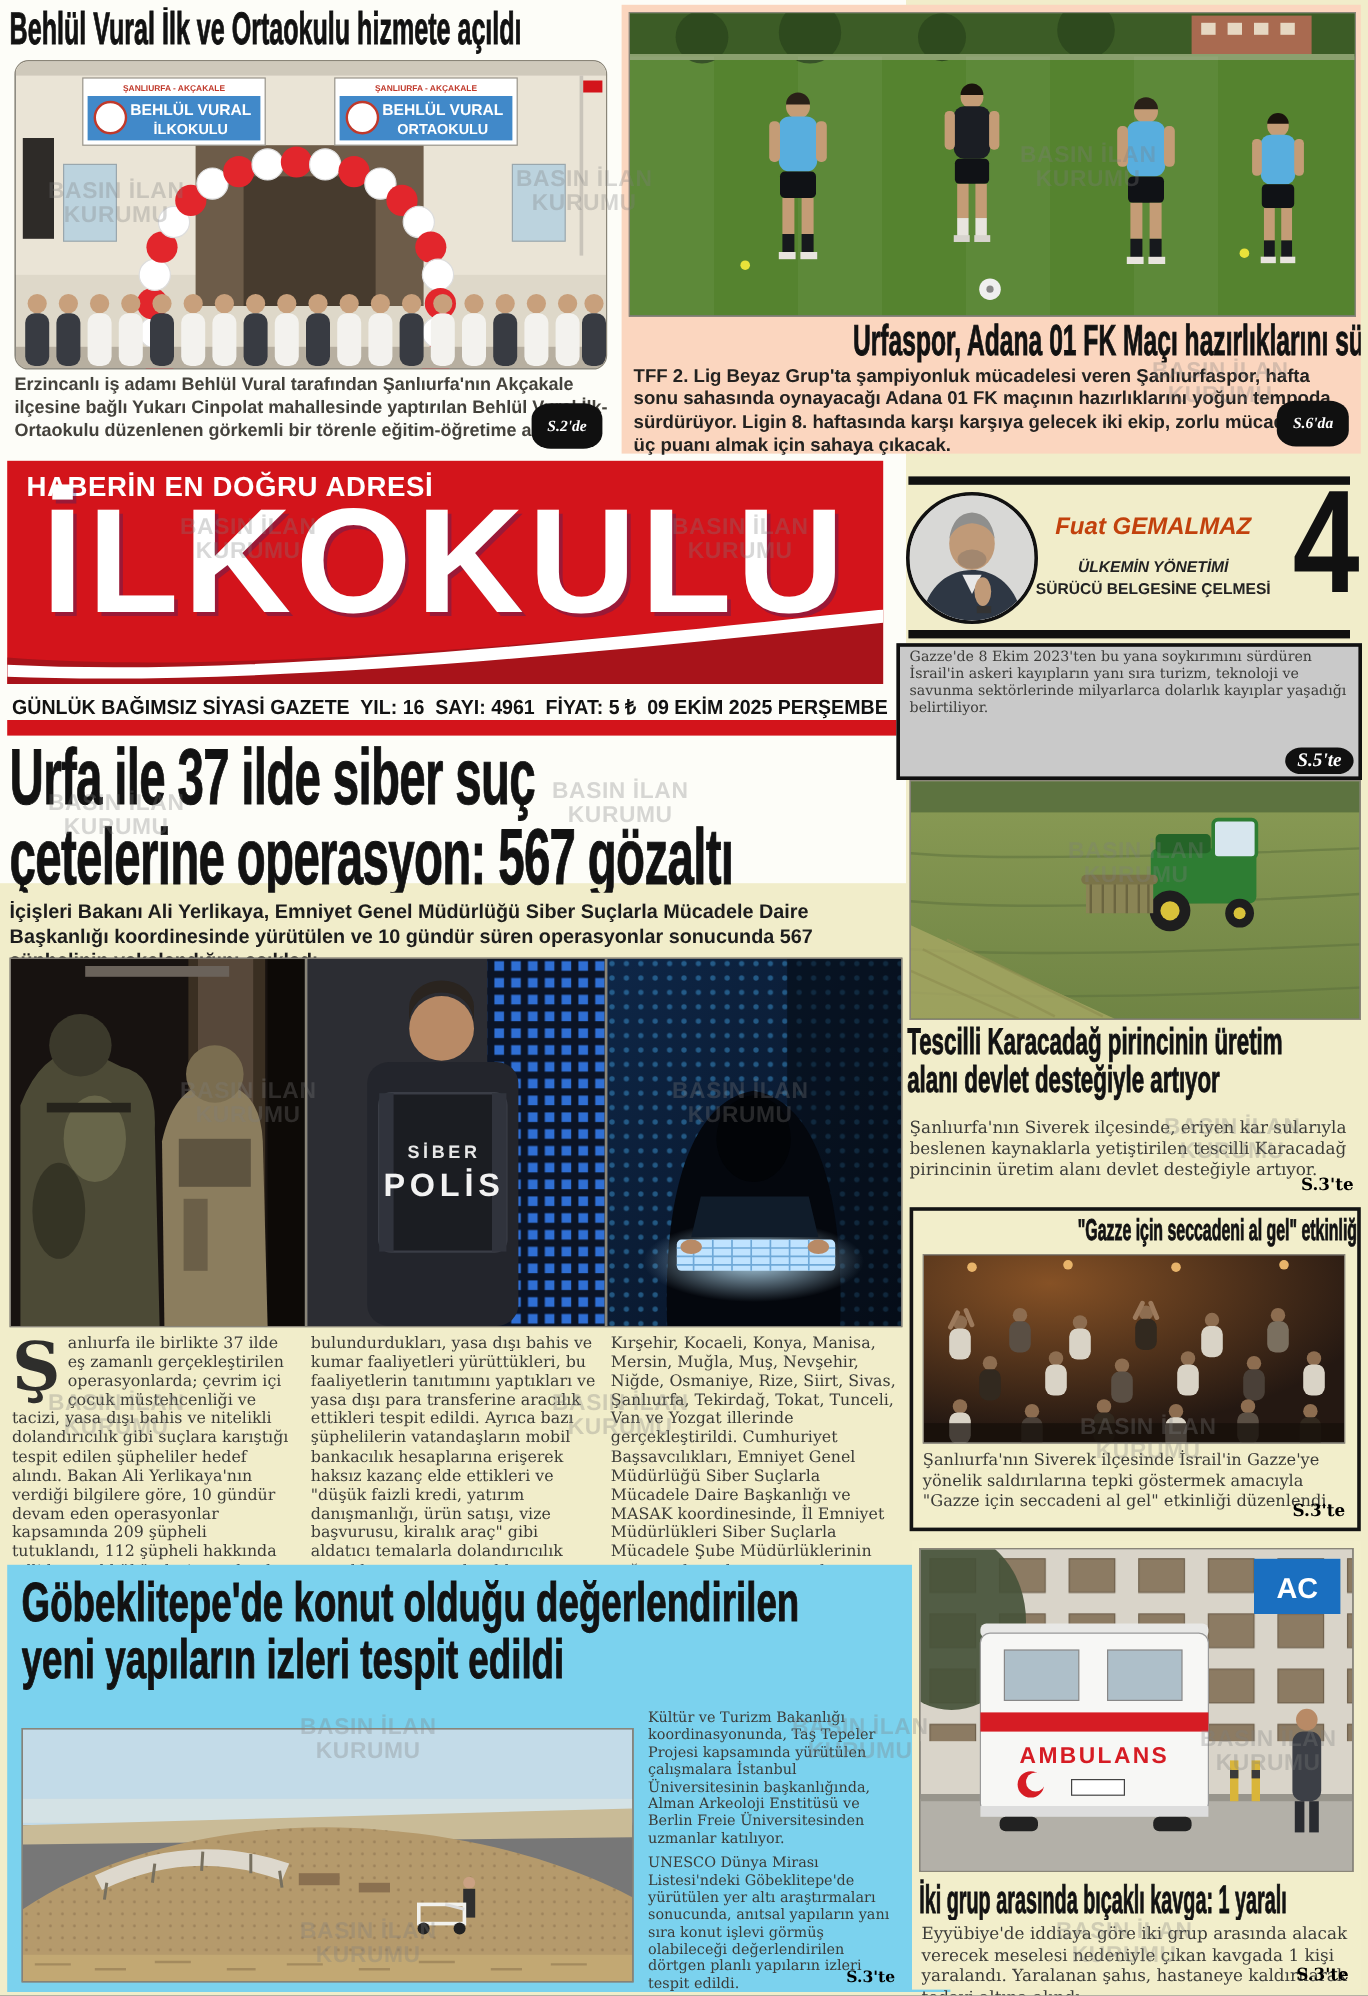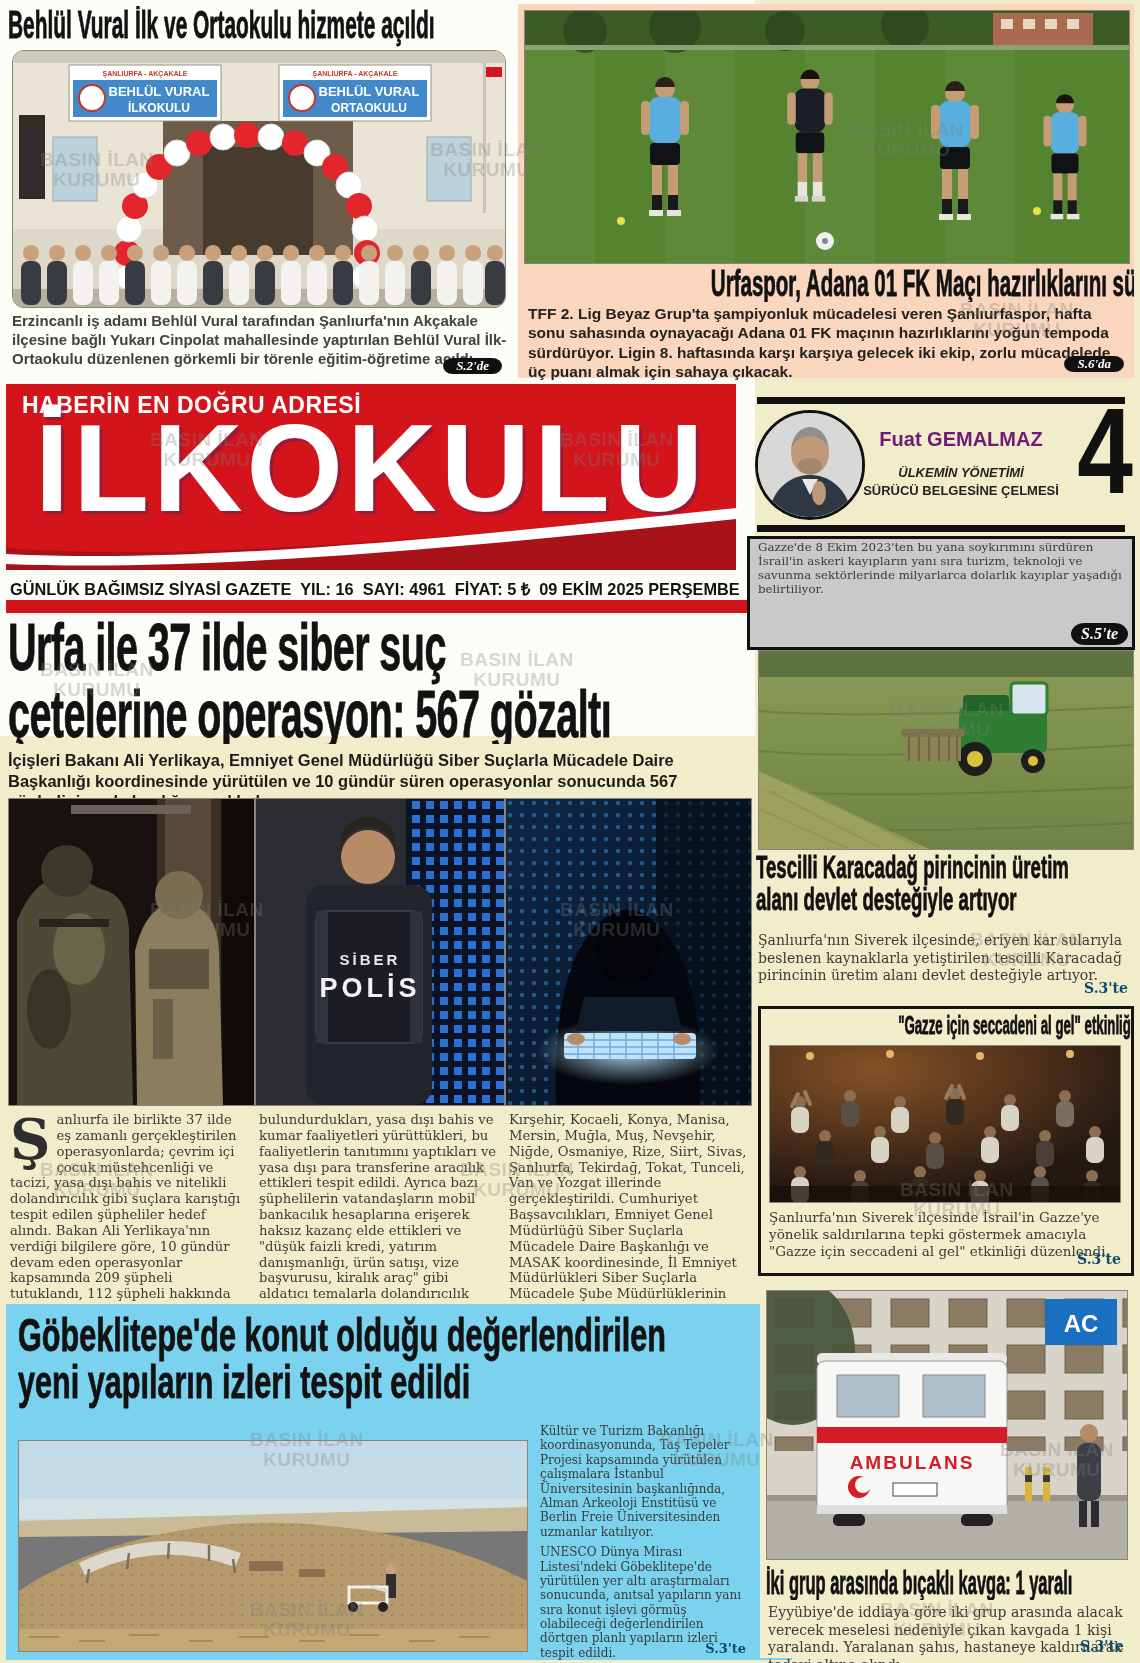--- a/index.html
+++ b/index.html
@@ -8,22 +8,22 @@
   .abs{position:absolute;}
   .white-zone{position:absolute;background:#fdfdf8;}
   .photo{position:absolute;overflow:hidden;border:1px solid #8a8578;background:#777;}
   .photo svg{display:block;width:100%;height:100%;}
   .hv{font-weight:700;color:#121212;-webkit-text-stroke:0.8px currentColor;}
   .cond{display:inline-block;transform-origin:0 50%;white-space:nowrap;line-height:1.02;}
   .cond-c{display:inline-block;transform-origin:50% 50%;white-space:nowrap;line-height:1.02;}
   .caption-sans{font-weight:700;color:#44423c;line-height:1.25;}
   .serif{font-family:"DejaVu Serif",serif;color:#3b3b38;}
   .badge{position:absolute;background:#101010;color:#fff;font:italic 700 13px "Liberation Serif",serif;
-         padding:0 13px;border-radius:16px / 13px;}
-  .pref{position:absolute;font:700 14px "DejaVu Serif",serif;color:#0c4a6e;}
+         padding:11px 13px;border-radius:16px / 13px;}
+  .pref{position:absolute;font:700 14px "DejaVu Serif",serif;color:#000000;}
   .wm{position:absolute;z-index:60;color:rgba(125,125,125,.30);font:800 19px/1.05 "Liberation Sans",sans-serif;
       letter-spacing:.5px;text-align:center;pointer-events:none;}
   .wm span{display:block;}
   .masthead{position:absolute;background:#d3141b;overflow:hidden;}
   .dropcap{float:left;font:700 56px/0.82 "DejaVu Serif",serif;padding:5px 6px 0 0;color:#2e2e2c;}
   .col-text{position:absolute;font-family:"DejaVu Serif",serif;font-size:13.2px;line-height:1.2;color:#3b3b38;}
   .byline{text-align:right;font:italic 700 13.5px "DejaVu Serif",serif;margin-top:4px;color:#222;}
   .bluepara{margin:0 0 6px 0;}
 </style>
 </head>
@@ -236,21 +236,21 @@
         <rect width="104" height="104" fill="#d8d8d6"></rect>
         <path d="M10,104 C14,74 34,62 52,62 C70,62 90,74 94,104 Z" fill="#2e3744"></path>
         <path d="M44,66 L52,82 L60,66 Z" fill="#e8e8e8"></path>
         <ellipse cx="52" cy="40" rx="19" ry="22" fill="#c09a78"></ellipse>
         <path d="M33,36 Q36,15 52,14 Q68,15 71,36 Q66,24 52,23 Q38,24 33,36 Z" fill="#8f8f8d"></path>
         <ellipse cx="52" cy="53" rx="12" ry="8" fill="#9a826d" opacity=".8"></ellipse>
         <ellipse cx="61" cy="80" rx="7" ry="12" fill="#c09a78"></ellipse>
         <rect x="56" y="92" width="12" height="6" fill="#333"></rect>
       </svg>
     </div>
-    <div class="abs" style="left:118px;top:44px;width:196px;text-align:center;font-weight:700;font-size:20px;color:#701a75;">Fuat GEMALMAZ</div>
+    <div class="abs" style="left:118px;top:44px;width:196px;text-align:center;font-weight:700;font-size:20px;color:#c2410c;font-style:italic;">Fuat GEMALMAZ</div>
     <div class="abs" style="left:116px;top:80px;width:200px;text-align:center;font-weight:700;font-size:13px;line-height:1.35;color:#222;">
       <span style="display:block;font-style:italic;">ÜLKEMİN YÖNETİMİ</span>
       <span style="display:block;">SÜRÜCÜ BELGESİNE ÇELMESİ</span>
     </div>
     <div class="abs" style="right:2px;top:6px;font-weight:700;font-size:122px;line-height:1;color:#111;transform:scaleX(.82);transform-origin:100% 0;">4</div>
     <div class="abs" style="left:12px;top:141px;width:368px;height:7px;background:#111;"></div>
   </div>
 
   <div class="abs" style="left:747px;top:536px;width:382px;height:108px;background:#c9c9c9;border:3px solid #101010;">
     <div class="serif" style="padding:2px 8px 0 8px;font-size:11.8px;line-height:1.18;">Gazze'de 8 Ekim 2023'ten bu yana soykırımını sürdüren İsrail'in askeri kayıpların yanı sıra turizm, teknoloji ve savunma sektörlerinde milyarlarca dolarlık kayıplar yaşadığı belirtiliyor.</div>

